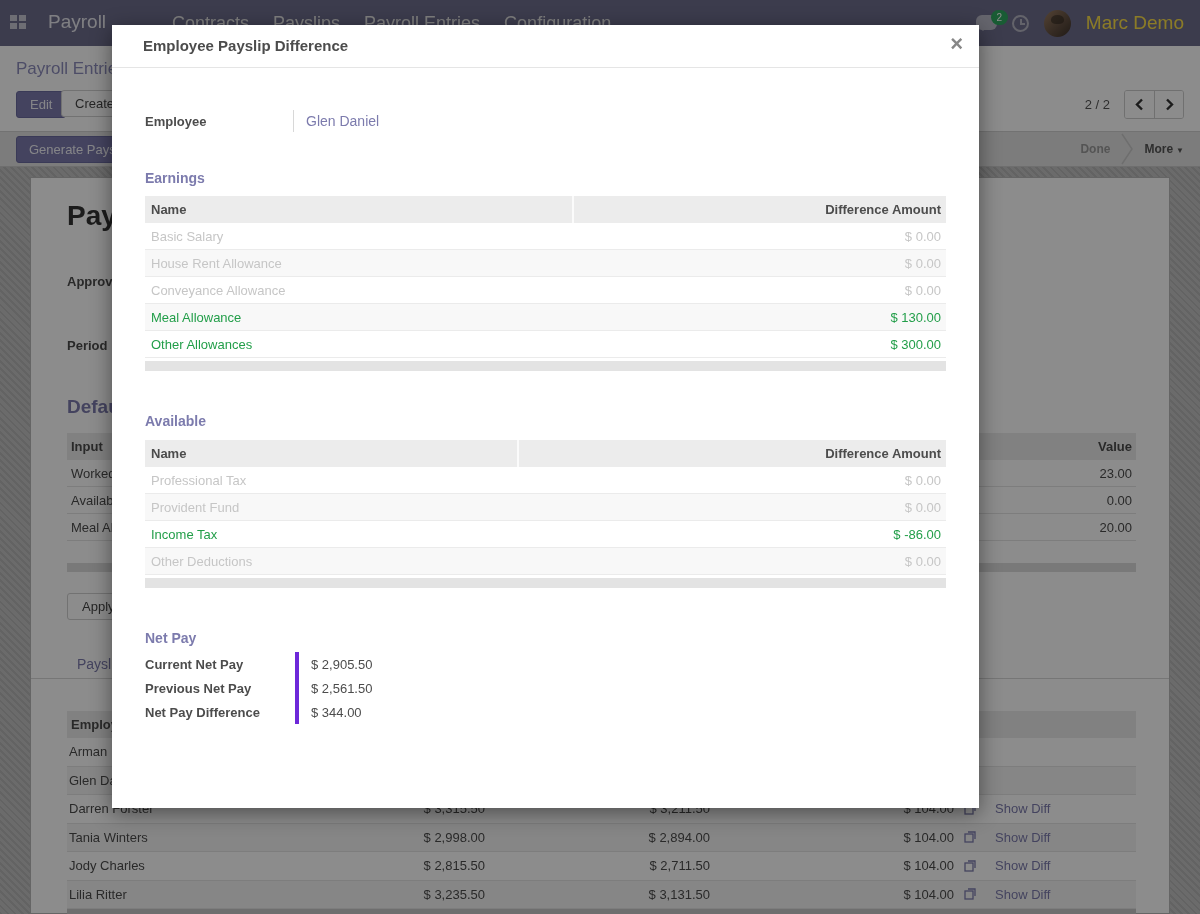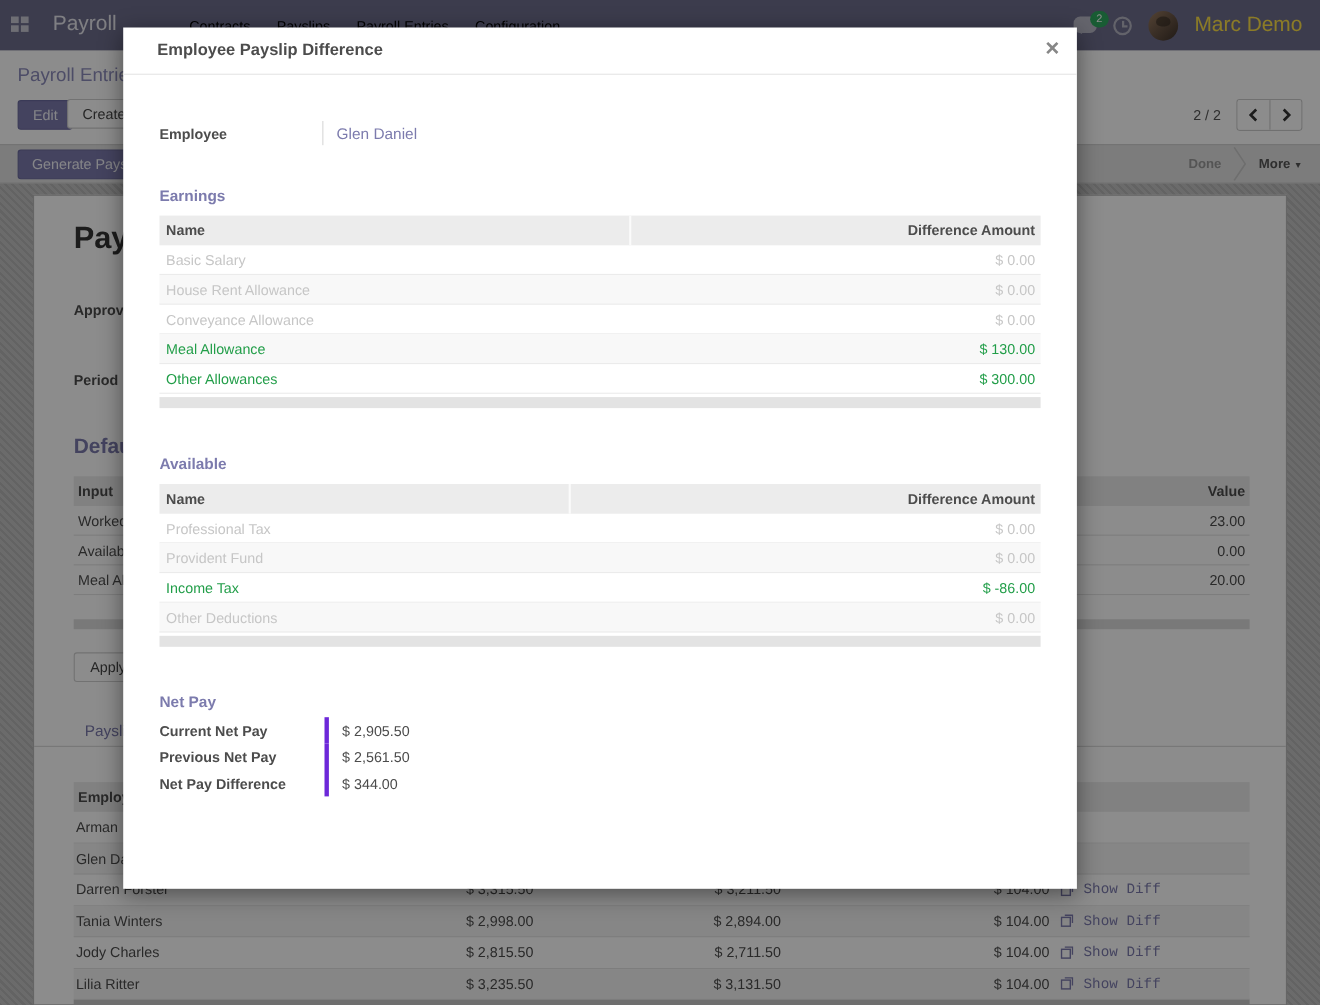--- a/index.html
+++ b/index.html
@@ -6,21 +6,21 @@
   html,body { width:1200px; height:914px; overflow:hidden; }
   body { font-family:"Liberation Sans", sans-serif; position:relative; background:#fff; }
 
   
   .topbar { position:absolute; left:0; top:0; width:1200px; height:46px; background:#6e6e8d; z-index:1; }
   .apps-btn { position:absolute; left:10px; top:15px; width:18px; height:16px; display:grid;
               grid-template-columns:7px 7px; grid-template-rows:6px 6px; gap:2px; cursor:pointer; }
   .apps-btn span { background:#c9c9d4; }
   .brand { position:absolute; left:48px; top:11px; font-size:19px; color:#e8e8ee; }
   .tb-menus { position:absolute; left:172px; top:0; height:46px; display:flex; align-items:center; gap:24px; }
-  .tb-menu { font-size:13px; color:#000000; cursor:pointer; white-space:nowrap; }
+  .tb-menu { font-size:18px; color:#e5e5e5; cursor:pointer; white-space:nowrap; }
   .tb-right { position:absolute; right:16px; top:0; height:46px; display:flex; align-items:center; gap:15px; }
   .bubble-wrap { position:relative; width:21px; height:17px; }
   .bubble { width:21px; height:15px; background:#b9b9c6; border-radius:6px; }
   .bubble:after { content:""; position:absolute; left:3px; bottom:-3px; border:4px solid transparent; border-top-color:#b9b9c6; }
   .badge { position:absolute; right:-11px; top:-5px; min-width:17px; height:15px; background:#2ea85f; color:#fff;
            font-size:10px; border-radius:8px; text-align:center; line-height:15px; padding:0 3px; }
   .clock { width:17px; height:17px; border:2px solid #b5b5c2; border-radius:50%; position:relative; }
   .clock:before { content:""; position:absolute; left:6px; top:2px; width:2px; height:5px; background:#b5b5c2; }
   .clock:after  { content:""; position:absolute; left:6px; top:6px; width:5px; height:2px; background:#b5b5c2; }
   .avatar { width:27px; height:27px; border-radius:50%; background:linear-gradient(135deg,#9a7b60 0%,#6d5847 45%,#3c3129 100%); position:relative; overflow:hidden; }
@@ -69,21 +69,21 @@
   .btn-apply { position:absolute; left:36px; top:415px; padding:5px 14px; }
   .bg-tabs { position:absolute; left:0; right:0; top:474px; height:27px; border-bottom:1px solid #d8d8d8; }
   .bg-tab { position:absolute; left:46px; top:4px; font-size:14px; color:#7c7bad; cursor:pointer; }
   .bg-emp-table { top:533px; }
   .erow { height:28.5px; display:flex; align-items:center; font-size:13px; color:#4c4c4c; border-bottom:1px solid #e4e4e4; padding:0 2px; cursor:pointer; }
   .erow:nth-child(even) { background:#f5f5f5; }
   .ename { width:312px; }
   .ev1 { width:104px; text-align:right; }
   .ev2 { width:225px; text-align:right; }
   .ev3 { width:244px; text-align:right; }
-  .elink { margin-left:10px; display:flex; align-items:center; gap:9px; color:#7c7bad; cursor:pointer;font-family:Liberation Mono, monospace; }
+  .elink { margin-left:10px; display:flex; align-items:center; gap:19px; color:#7c7bad; cursor:pointer; }
   .elink.hide { visibility:hidden; }
   .bg-strip2 { position:absolute; left:36px; right:33px; top:731px; height:9px; background:#c9c9c9; }
 
   
   .overlay { position:absolute; inset:0; background:rgba(0,0,0,0.45); z-index:50; }
   .modal { position:absolute; left:112px; top:25px; width:867px; height:783px; background:#fff; z-index:100;
            box-shadow:0 5px 20px rgba(0,0,0,0.45); }
   .m-head { height:43px; border-bottom:1px solid #e5e5e5; padding:12px 31px; position:relative; }
   .m-title { font-size:15px; font-weight:bold; color:#4c4c4c; }
   .m-close { position:absolute; right:16px; top:8px; font-size:22px; font-weight:bold; color:#878787; cursor:pointer; line-height:1; }

